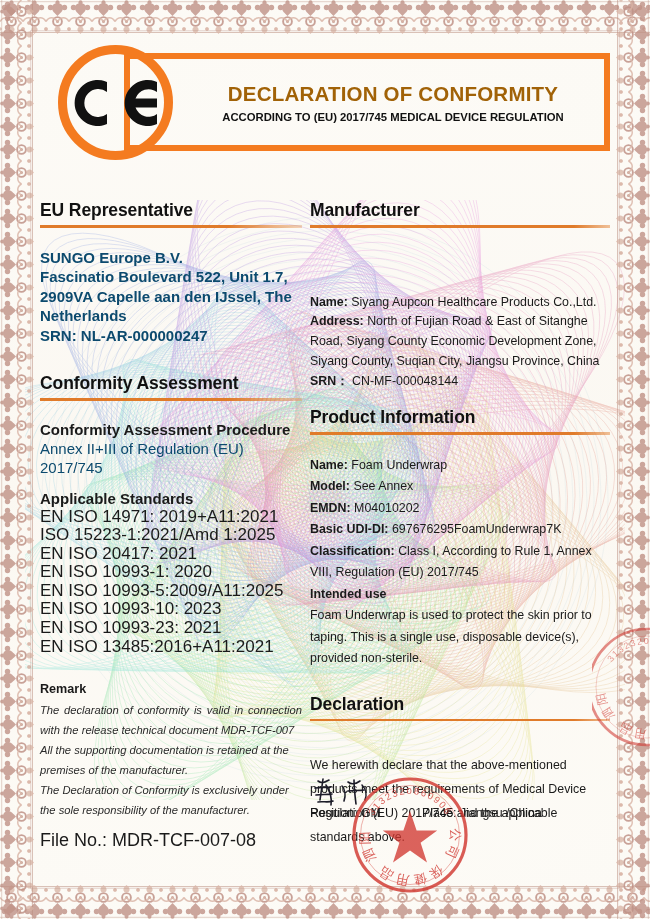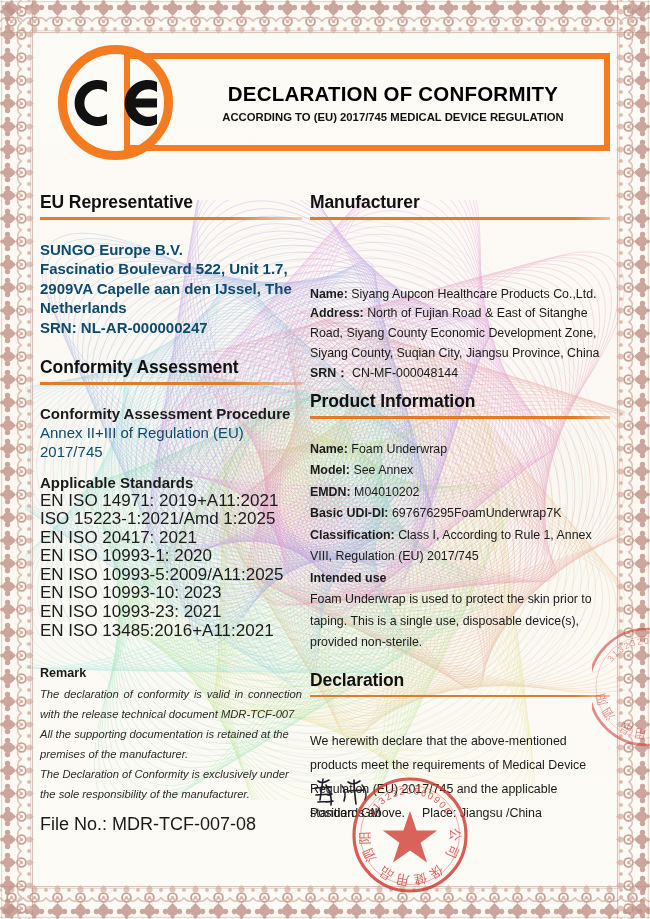--- a/index.html
+++ b/index.html
@@ -123,21 +123,21 @@
     flex-direction: column;
     align-items: center;
     justify-content: center;
     z-index: 1;
     background: transparent;
   }
   .title-main {
     font-size: 20.5px;
     font-weight: bold;
     letter-spacing: 0.2px;
-    color: #000000;
+    color: #a16207;
     margin-left: 52px;
     white-space: nowrap;
   }
   .title-sub {
     font-size: 11.3px;
     font-weight: bold;
     color: #111;
     margin-top: 5px;
     margin-left: 52px;
     white-space: nowrap;
@@ -151,21 +151,21 @@
     right: 0;
     display: flex;
     gap: 0;
   }
   .col-left { width: 270px; padding-right: 8px; box-sizing: border-box; }
   .col-right { width: 300px; }
 
   h2.sec {
     font-size: 17.5px;
     font-weight: bold;
-    margin: 0 0 4px 0;
+    margin: 8px 0 4px 0;
     color: #111;
     letter-spacing: -0.1px;
   }
   .rule {
     height: 2.5px;
     margin-bottom: 12px;
     background: linear-gradient(90deg, #E07B2A 0%, #E07B2A 72%, rgba(224,123,42,0.30) 100%);
   }
   .rule.full {
     background: linear-gradient(90deg, #E07B2A 0%, #E07B2A 88%, rgba(224,123,42,0.45) 100%);

